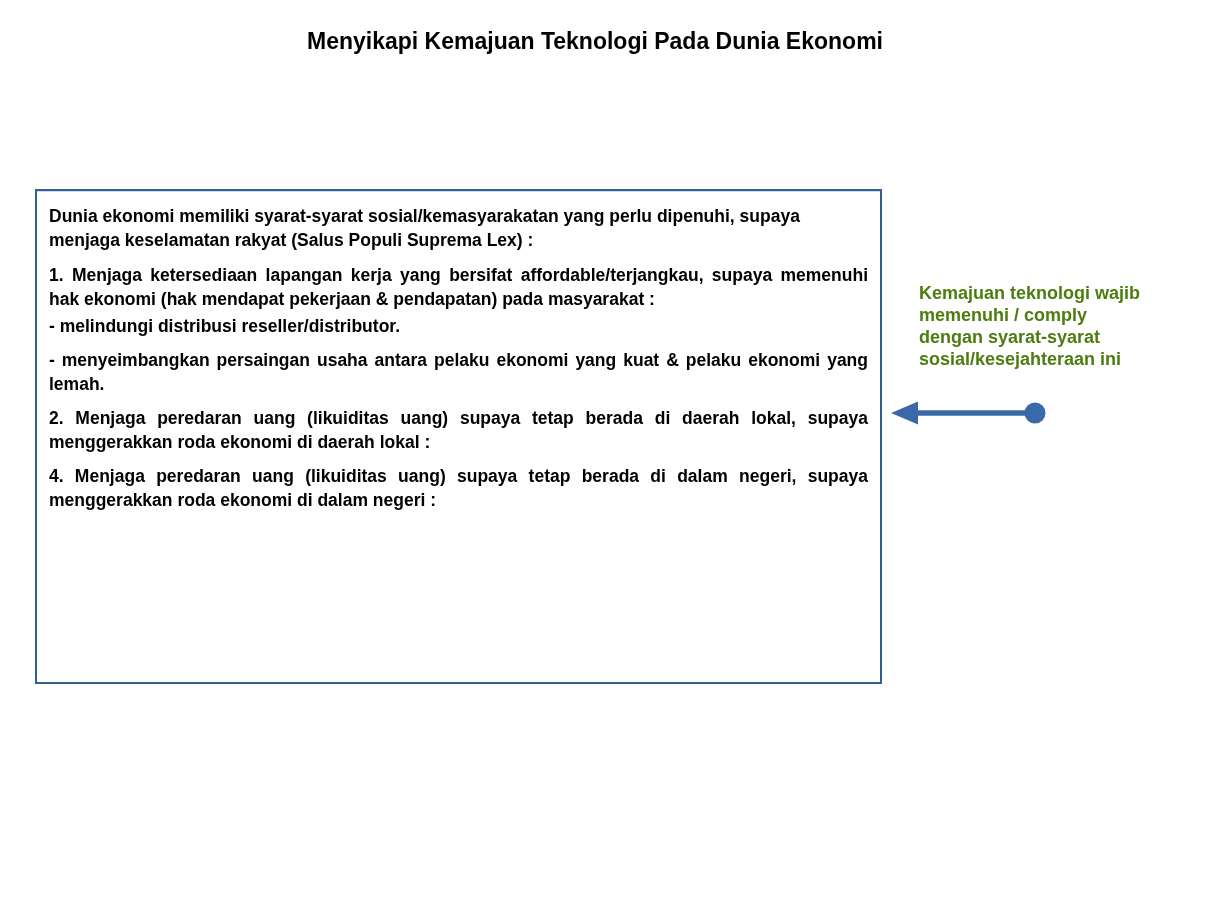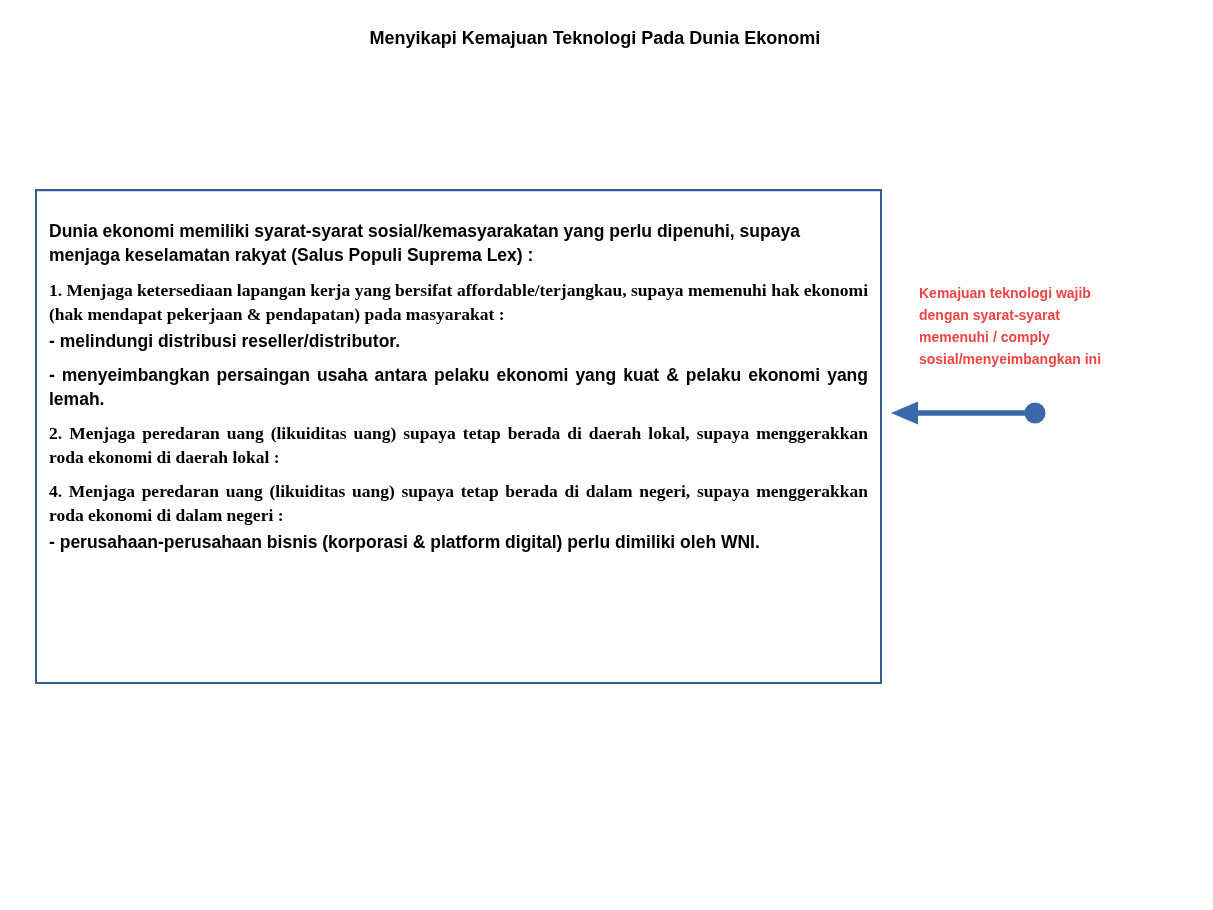--- a/index.html
+++ b/index.html
@@ -16,34 +16,34 @@
     color: #000000;
     overflow: hidden;
   }
   .page-title {
     position: absolute;
     top: 28px;
     left: 0;
     width: 1190px;
     margin: 0;
     text-align: center;
-    font-size: 18px;
+    font-size: 23px;
     font-weight: bold;
     color: #000000;
   }
   .main-box {
     position: absolute;
     left: 35px;
     top: 189px;
     width: 847px;
     height: 495px;
     box-sizing: border-box;
     border: 2px solid #365F91;
     box-shadow: inset 0 1px 0 #c9dcf3;
-    padding: 28px 12px 10px 12px;
+    padding: 13px 12px 10px 12px;
     background: #ffffff;
   }
   .main-box p {
     margin: 0;
     font-size: 17.5px;
     font-weight: bold;
     line-height: 24px;
     color: #000000;
   }
   .intro {
@@ -51,35 +51,34 @@
     margin-bottom: 11px !important;
   }
   .point {
     margin-bottom: 10px;
   }
   .point:last-child {
     margin-bottom: 4px;
   }
   .pt-heading {
     text-align: justify;
-    font-family: Liberation Serif, serif;
   }
   .pt-item {
     text-align: justify;
     margin-top: 3px !important;
   }
   .annotation {
     position: absolute;
     left: 919px;
     top: 282px;
     width: 265px;
-    font-size: 14px;
+    font-size: 18px;
     font-weight: bold;
     line-height: 22px;
-    color: #ef4444;
+    color: #4d7c0f;
     text-align: left;
   }
   .arrow-svg {
     position: absolute;
     left: 888px;
     top: 398px;
     width: 162px;
     height: 30px;
   }
 </style>
@@ -101,29 +100,28 @@
     <div class="point">
       <p class="pt-item">- menyeimbangkan persaingan usaha antara pelaku ekonomi yang kuat &amp; pelaku ekonomi yang lemah.</p>
     </div>
 
     <div class="point">
       <p class="pt-heading">2. Menjaga peredaran uang (likuiditas uang) supaya tetap berada di daerah lokal, supaya menggerakkan roda ekonomi di daerah lokal :</p>
     </div>
 
     <div class="point">
       <p class="pt-heading">4. Menjaga peredaran uang (likuiditas uang) supaya tetap berada di dalam negeri, supaya menggerakkan roda ekonomi di dalam negeri :</p>
-      <p class="pt-item">- perusahaan-perusahaan bisnis (korporasi &amp; platform digital) perlu dimiliki oleh WNI.</p>
     </div>
   </div>
 
   <div class="annotation">
     <div>Kemajuan teknologi wajib</div>
+    <div>memenuhi / comply</div>
     <div>dengan syarat-syarat</div>
-    <div>memenuhi / comply</div>
-    <div>sosial/menyeimbangkan ini</div>
+    <div>sosial/kesejahteraan ini</div>
   </div>
 
   <svg class="arrow-svg" viewBox="0 0 162 30" xmlns="http://www.w3.org/2000/svg">
     <line x1="22" y1="15" x2="147" y2="15" stroke-width="5.5" stroke="#3B68A8"></line>
     <polygon points="3,15 30,3.5 30,26.5" fill="#3B68A8"></polygon>
     <circle cx="147" cy="15" r="10.5" fill="#3B68A8"></circle>
   </svg>
 
 </div>
 

